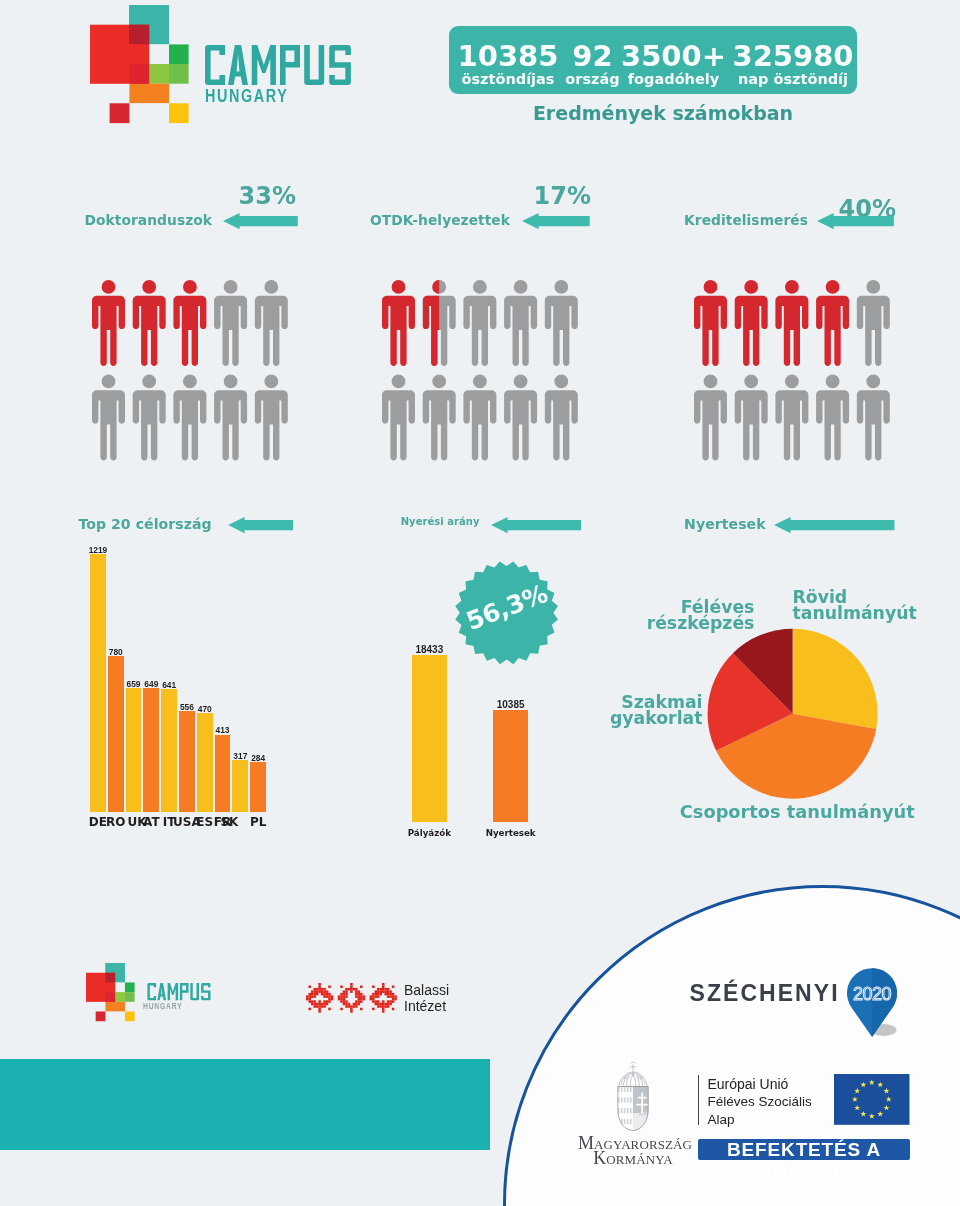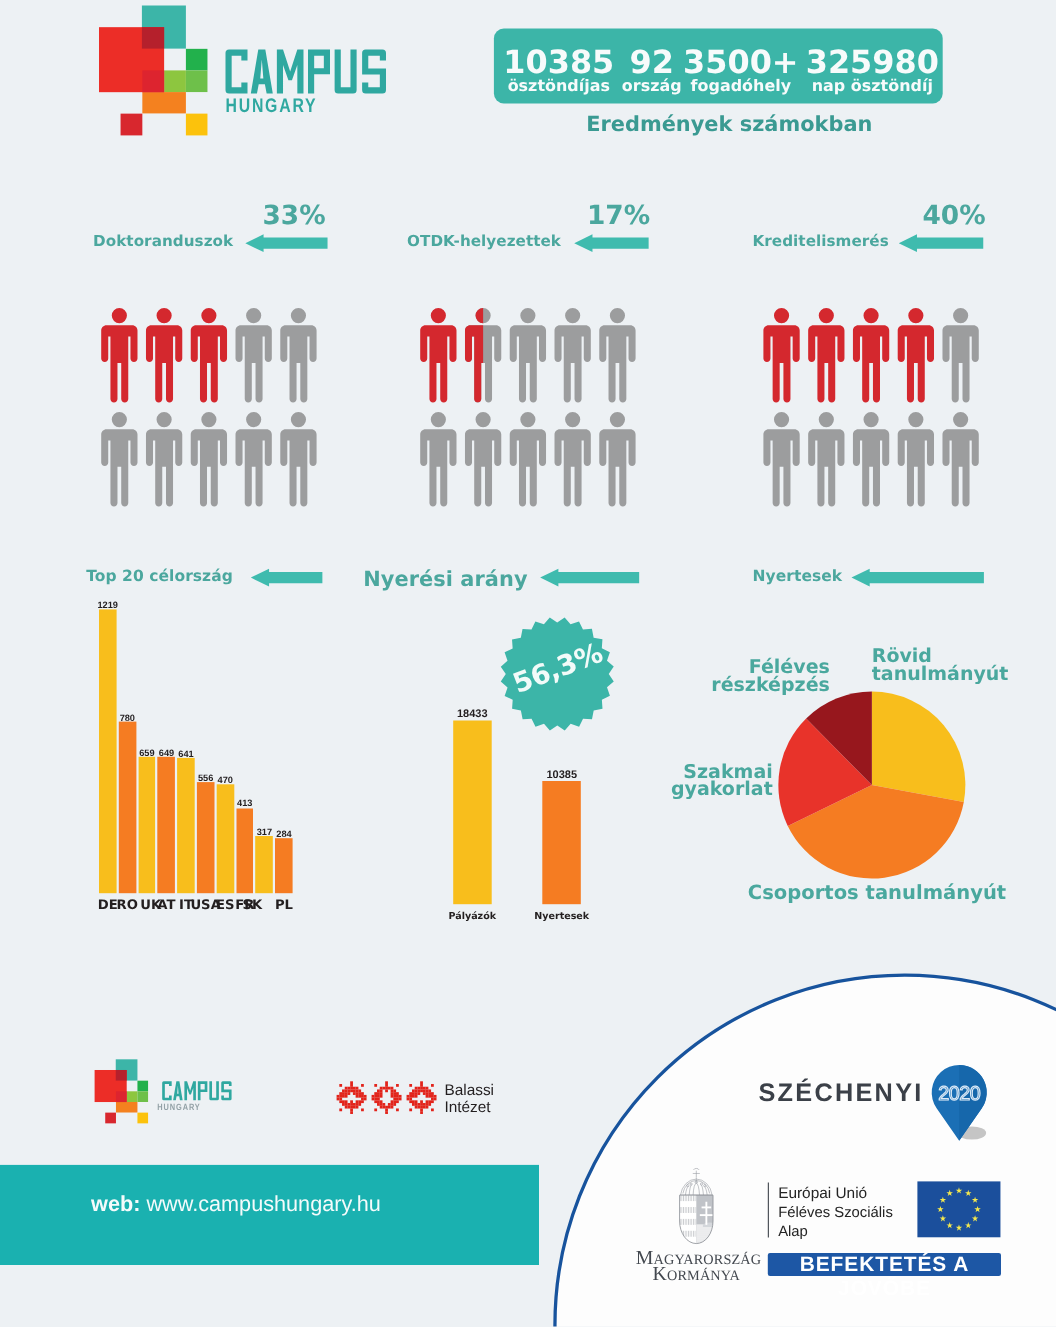--- a/index.html
+++ b/index.html
@@ -213,36 +213,36 @@
       </svg>
     </div>
     <div class="sec-label" style="right: 450px; top: 212px;">OTDK-helyezettek</div>
     <div class="sec-pct" style="right: 369px; top: 182px;">17%</div>
     <div class="arrow" style="left: 521.5px; top: 212.8px;">
       <svg width="67.7" height="16.2" viewBox="0 0 67.7 16.2">
         <path d="M0 8.10 L16.6 0 L16.6 3.00 L67.7 3.00 L67.7 13.20 L16.6 13.20 L16.6 16.2 Z" fill="#3fbbae"></path>
       </svg>
     </div>
     <div class="sec-label" style="right: 152px; top: 212px;">Kreditelismerés</div>
-    <div class="sec-pct" style="right: 64px; top: 182px;">40%</div>
+    <div class="sec-pct" style="right: 64px; top: 195px;">40%</div>
     <div class="arrow" style="left: 817.1px; top: 212.8px;">
       <svg width="76.9" height="16.2" viewBox="0 0 76.9 16.2">
         <path d="M0 8.10 L16.6 0 L16.6 3.00 L76.9 3.00 L76.9 13.20 L16.6 13.20 L16.6 16.2 Z" fill="#3fbbae"></path>
       </svg>
     </div>
   </div>
 
 <div class="abs" id="charts" style="left:0;top:0;width:960px;height:860px;">
     <div class="sec-label" style="font-size: 14.1px; right: 748.3px; top: 516px;">Top 20 célország</div>
     <div class="arrow" style="left: 227.6px; top: 516.8px;">
       <svg width="65.1" height="16.2" viewBox="0 0 65.1 16.2">
         <path d="M0 8.10 L16.6 0 L16.6 3.00 L65.1 3.00 L65.1 13.20 L16.6 13.20 L16.6 16.2 Z" fill="#3fbbae"></path>
       </svg>
     </div>
-    <div class="sec-label" style="font-size: 19px; right: 480.4px; top: 516px;">Nyerési arány</div>
+    <div class="sec-label" style="font-size: 10px; right: 480.4px; top: 516px;">Nyerési arány</div>
     <div class="arrow" style="left: 491.4px; top: 516.8px;">
       <svg width="90.1" height="16.2" viewBox="0 0 90.1 16.2">
         <path d="M0 8.10 L16.6 0 L16.6 3.00 L90.1 3.00 L90.1 13.20 L16.6 13.20 L16.6 16.2 Z" fill="#3fbbae"></path>
       </svg>
     </div>
     <div class="sec-label" style="font-size: 14.1px; right: 194.4px; top: 516px;">Nyertesek</div>
     <div class="arrow" style="left: 773.8px; top: 516.8px;">
       <svg width="120.5" height="16.2" viewBox="0 0 120.5 16.2">
         <path d="M0 8.10 L16.6 0 L16.6 3.00 L120.5 3.00 L120.5 13.20 L16.6 13.20 L16.6 16.2 Z" fill="#3fbbae"></path>
       </svg>
@@ -524,24 +524,20 @@
         </g>
       </svg>
     </div>
   <div class="abs" style="left:404px;top:982px;font-family:'Liberation Sans',sans-serif;font-size:14px;
               line-height:16px;color:#231f20;">
     <div>Balassi</div>
     <div>Intézet</div>
   </div>
 
   <div id="teal-bar"></div>
-  <div class="web-line" style="left:82.8px;top:1084px;">
-    <b>web:</b>
-    <span>www.campushungary.hu</span>
-  </div>
 
   <div class="abs" style="left:689.5px;top:982px;font-family:'Liberation Sans',sans-serif;font-weight:700;
               font-size:23px;line-height:23px;letter-spacing:2.05px;color:#3b4048;">SZÉCHENYI</div>
   <div class="abs" style="left:846.6px;top:966.8px;width:56px;height:74px;">
     <svg width="56" height="74" viewBox="0 0 56 74">
       <ellipse cx="36.5" cy="63" rx="13" ry="6" fill="#000" opacity="0.22"></ellipse>
       <path d="M25 70 L4.47 40.47 A25 25 0 1 1 45.53 40.47 Z" fill="#1b6fb5"></path>
       <path d="M25 70 L45.53 40.47 A25 25 0 0 0 25 1.2 Z" fill="#1667ab"></path>
       <text x="25" y="33" text-anchor="middle" font-family="Liberation Sans, sans-serif" font-size="18" letter-spacing="-0.5" fill="none" stroke="#dceaf7" stroke-width="1.05">2020</text>
     </svg>

